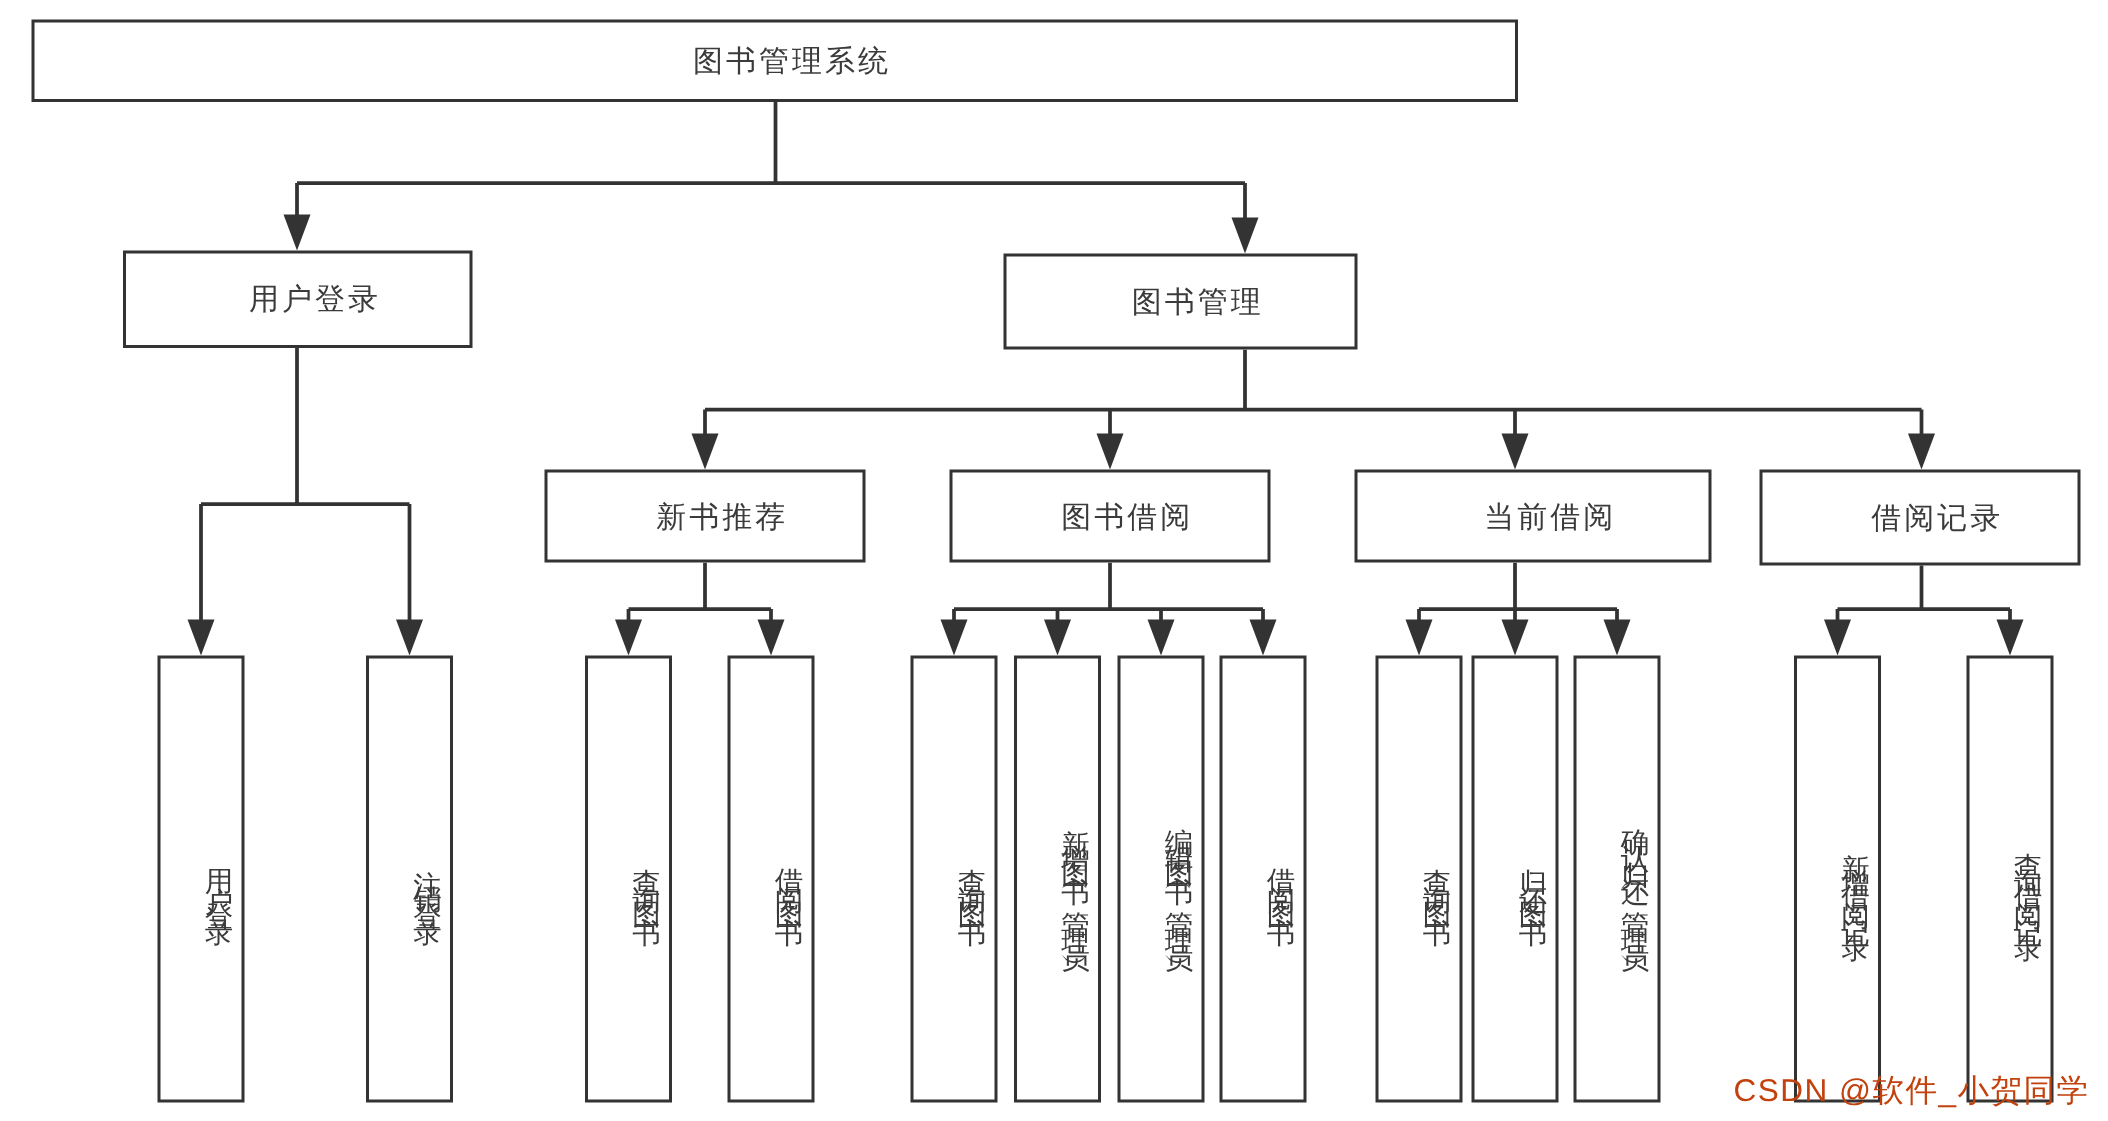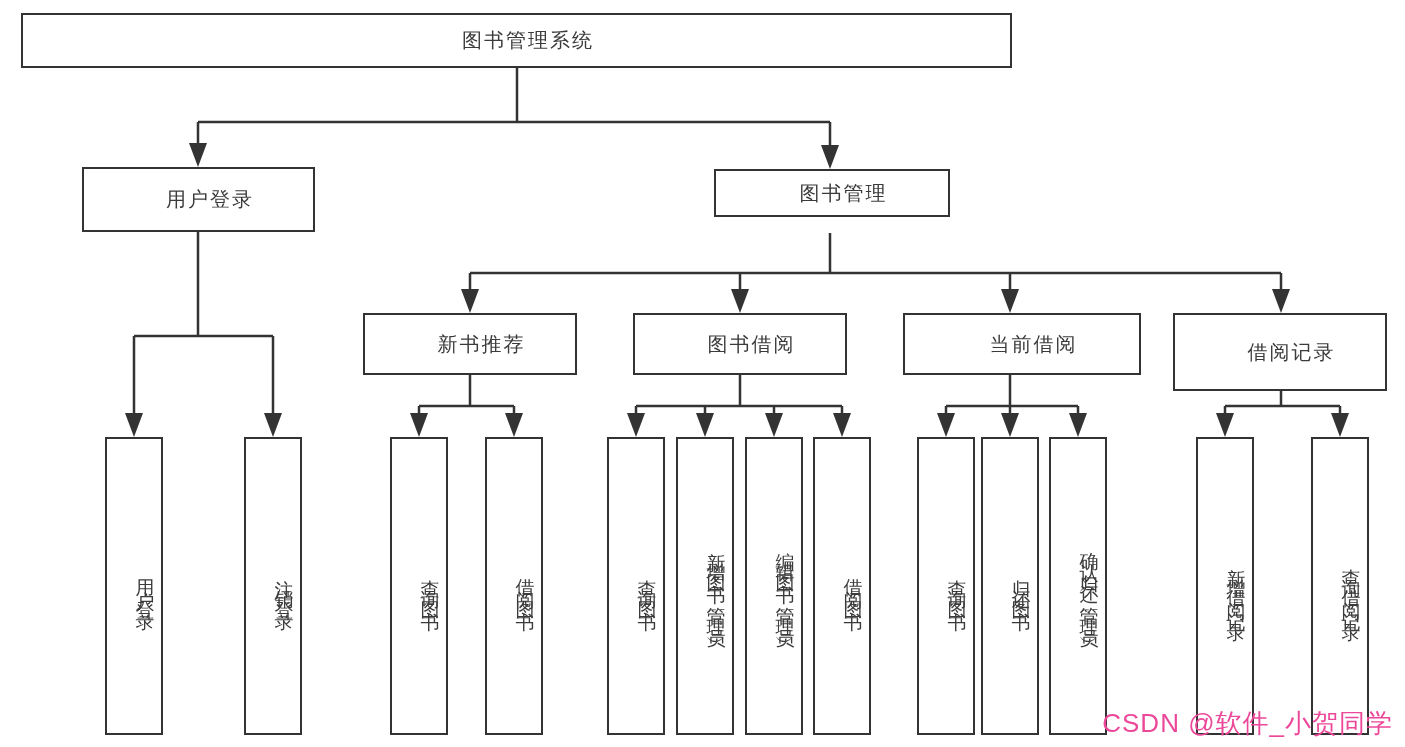--- a/index.html
+++ b/index.html
@@ -36,23 +36,23 @@
     writing-mode: vertical-rl;
     text-orientation: mixed;
     font-size: 19px;
     letter-spacing: 11px;
     line-height: 1;
   }
   .watermark {
     position: absolute;
     right: 12px;
     bottom: 6px;
-    font-size: 26px;
+    font-size: 21px;
     letter-spacing: 1px;
-    color: #ec4899;
+    color: #c2410c;
     white-space: nowrap;
     text-align: right;
   }
 </style>
 </head>
 <body>
 
 <div class="canvas">
 
   <svg class="connectors" width="1405" height="747" viewBox="0 0 1405 747">
@@ -91,26 +91,26 @@
       <polygon points="1001,413 1019,413 1010,437"></polygon>
       <polygon points="1069,413 1087,413 1078,437"></polygon>
       <polygon points="1216,413 1234,413 1225,437"></polygon>
       <polygon points="1331,413 1349,413 1340,437"></polygon>
     </g>
   </svg>
 
   <div class="node hbox" style="left:21px; top:13px; width:991px; height:55px">图书管理系统</div>
 
   <div class="node hbox" style="left:82px; top:167px; width:233px; height:65px">用户登录</div>
-  <div class="node hbox" style="left:714px; top:169px; width:236px; height:48px">图书管理</div>
+  <div class="node hbox" style="left:669px; top:169px; width:236px; height:64px">图书管理</div>
 
   <div class="node hbox" style="left:363px; top:313px; width:214px; height:62px">新书推荐</div>
   <div class="node hbox" style="left:633px; top:313px; width:214px; height:62px">图书借阅</div>
   <div class="node hbox" style="left:903px; top:313px; width:238px; height:62px">当前借阅</div>
-  <div class="node hbox" style="left:1173px; top:313px; width:214px; height:78px">借阅记录</div>
+  <div class="node hbox" style="left:1173px; top:313px; width:214px; height:64px">借阅记录</div>
 
   <div class="node vbox" style="left:105px; top:437px; width:58px; height:298px">用户登录</div>
   <div class="node vbox" style="left:244px; top:437px; width:58px; height:298px">注销登录</div>
 
   <div class="node vbox" style="left:390px; top:437px; width:58px; height:298px">查询图书</div>
   <div class="node vbox" style="left:485px; top:437px; width:58px; height:298px">借阅图书</div>
 
   <div class="node vbox" style="left:607px; top:437px; width:58px; height:298px">查询图书</div>
   <div class="node vbox" style="left:676px; top:437px; width:58px; height:298px">新增图书（管理员）</div>
   <div class="node vbox" style="left:745px; top:437px; width:58px; height:298px">编辑图书（管理员）</div>

